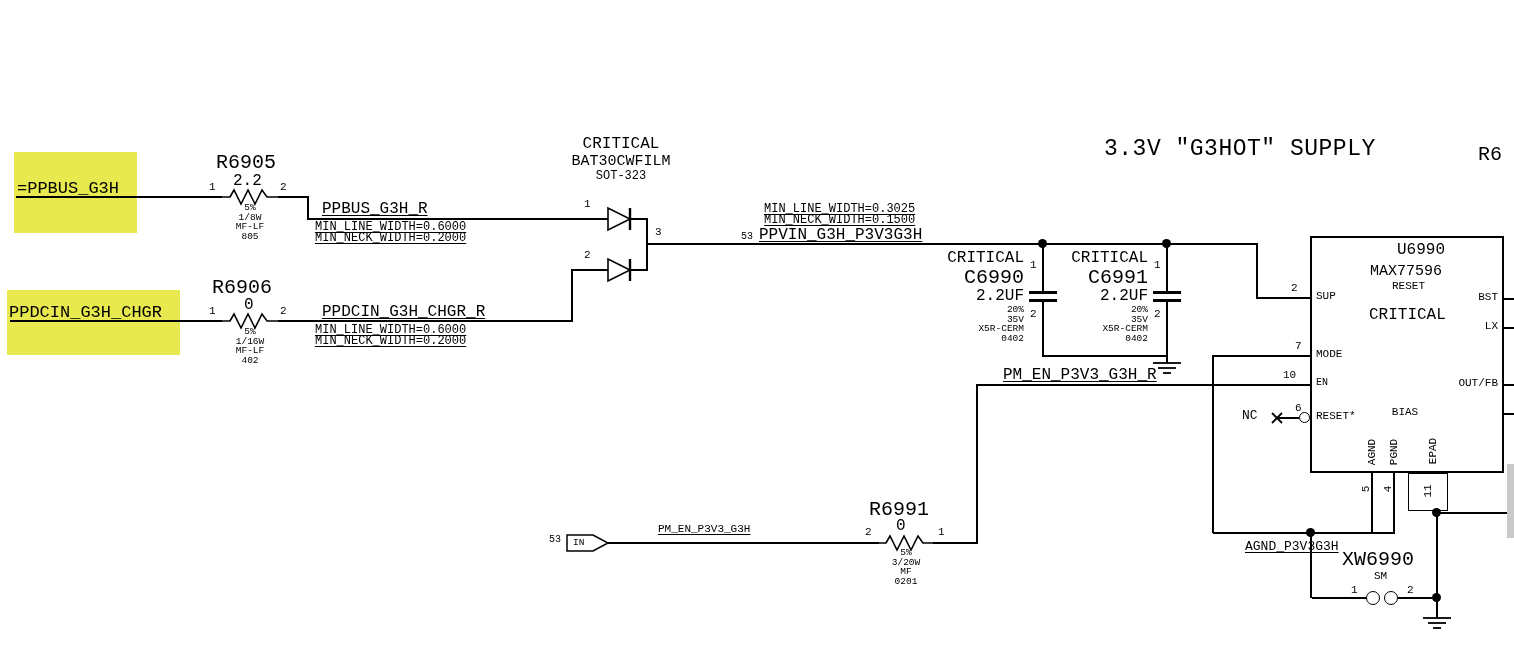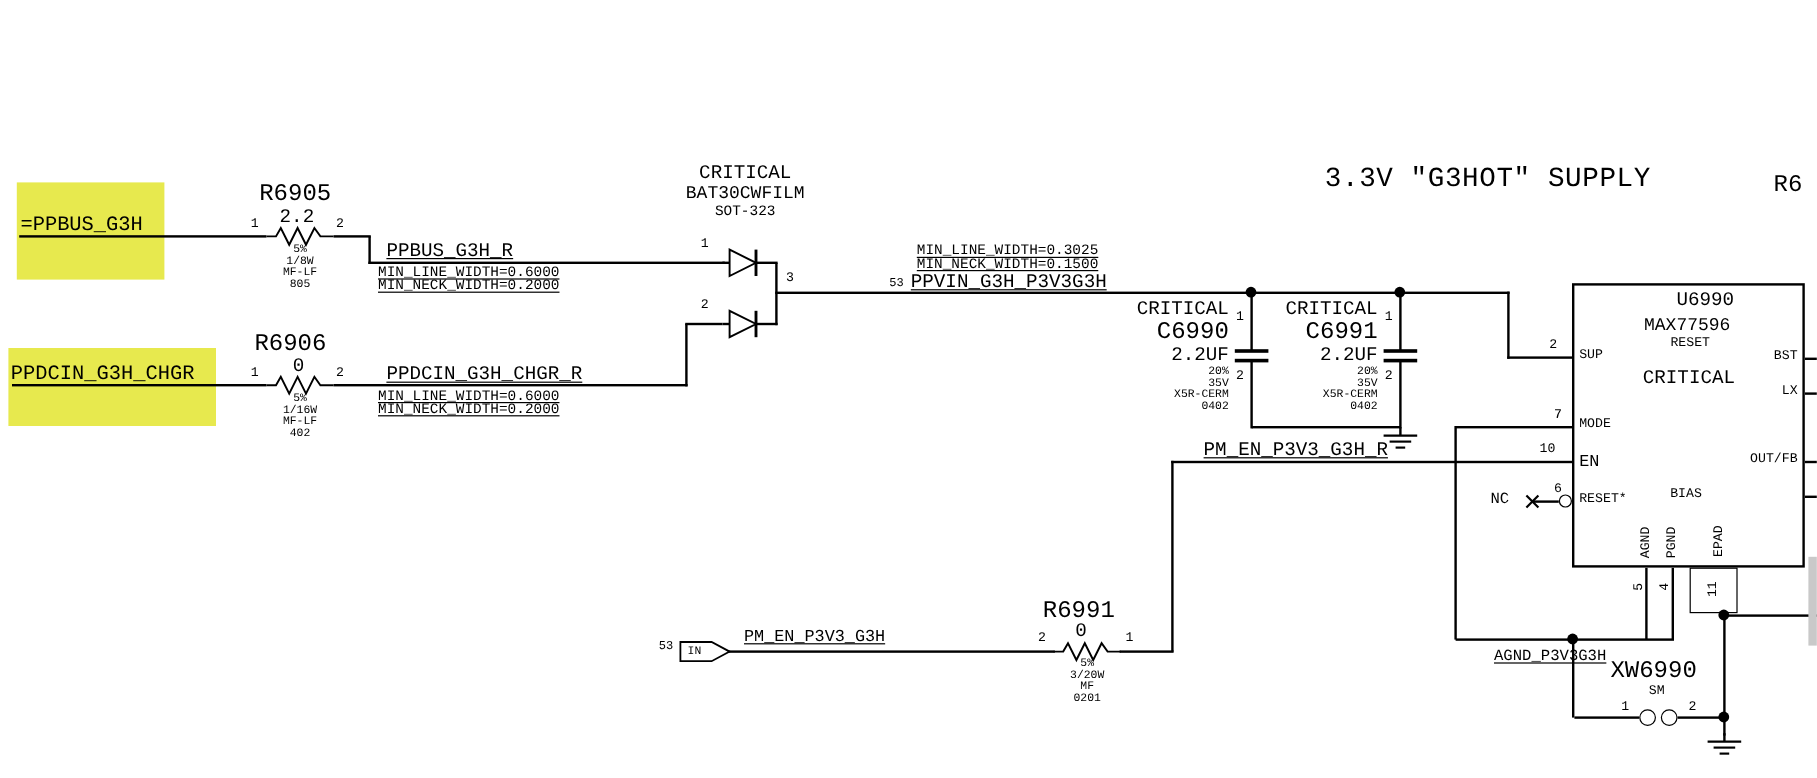--- a/index.html
+++ b/index.html
@@ -195,21 +195,21 @@
     <div class="t" style="left:1392px;top:281px;font-size:11px">RESET</div>
     <div class="t" style="left:1369px;top:307px;font-size:16px">CRITICAL</div>
 
     <div class="t" style="left:1291px;top:283px;font-size:11px">2</div>
     <div class="t" style="left:1295px;top:341px;font-size:11px">7</div>
     <div class="t" style="left:1283px;top:370px;font-size:11px">10</div>
     <div class="t" style="left:1295px;top:403px;font-size:11px">6</div>
 
     <div class="t" style="left:1316px;top:291px;font-size:11px">SUP</div>
     <div class="t" style="left:1316px;top:349px;font-size:11px">MODE</div>
-    <div class="t" style="left:1316px;top:378px;font-size:14px">EN</div>
+    <div class="t" style="left:1316px;top:378px;font-size:10px">EN</div>
     <div class="t" style="left:1316px;top:411px;font-size:11px">RESET*</div>
 
     <div class="t" style="left:1312px;top:292px;width:186px;text-align:right;font-size:11px">BST</div>
     <div class="t" style="left:1312px;top:321px;width:186px;text-align:right;font-size:11px">LX</div>
     <div class="t" style="left:1312px;top:378px;width:186px;text-align:right;font-size:11px">OUT/FB</div>
     <div class="t" style="left:1312px;top:407px;width:186px;text-align:center;font-size:11px">BIAS</div>
 
     <div class="rot" style="left:1372px;top:452px;font-size:11px">AGND</div>
     <div class="rot" style="left:1394px;top:452px;font-size:11px">PGND</div>
     <div class="rot" style="left:1433px;top:451px;font-size:11px">EPAD</div>
@@ -243,21 +243,21 @@
       <div class="attr">MF</div>
       <div class="attr">0201</div>
     </div>
   </div>
 
   <div class="t" style="left:549px;top:535px;font-size:10px">53</div>
   <svg style="left:566px;top:534px" width="44" height="18" viewBox="0 0 44 18">
     <polygon points="1,1 27,1 42,9 27,17 1,17" fill="#fff" stroke="#000" stroke-width="1.5"></polygon>
   </svg>
   <div class="t" style="left:573px;top:538px;font-size:9.5px">IN</div>
-  <div class="t net" style="left:620px;top:524px;font-size:14px">PM_EN_P3V3_G3H</div>
+  <div class="t net" style="left:658px;top:524px;font-size:11px">PM_EN_P3V3_G3H</div>
 
   <div>
     <div class="t" style="left:1342px;top:550px;font-size:20px">XW6990</div>
     <div class="t" style="left:1374px;top:571px;font-size:11px">SM</div>
     <div class="t" style="left:1351px;top:585px;font-size:11px">1</div>
     <div class="t" style="left:1407px;top:585px;font-size:11px">2</div>
     <div class="circ" style="left:1366px;top:591px;width:14px;height:14px"></div>
     <div class="circ" style="left:1384px;top:591px;width:14px;height:14px"></div>
   </div>
 

